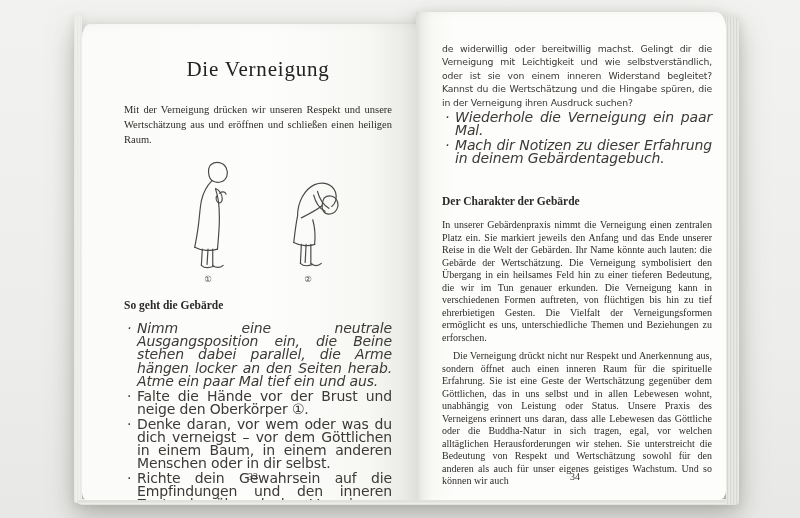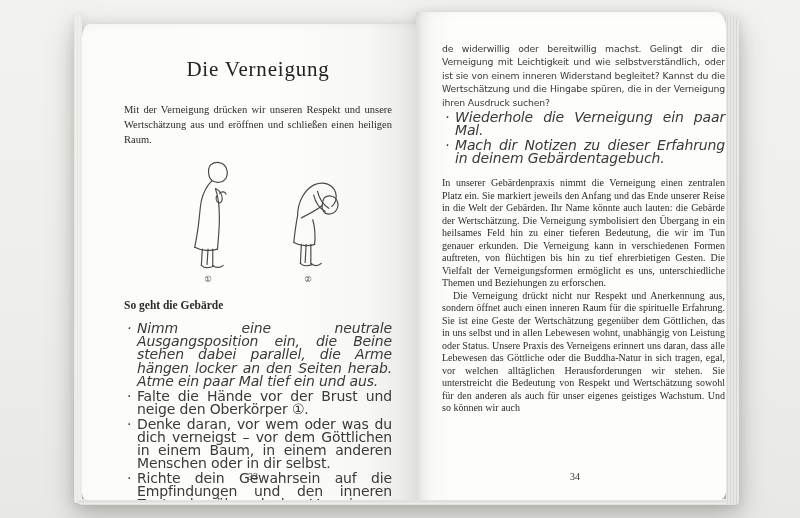--- a/index.html
+++ b/index.html
@@ -17,21 +17,21 @@
       background:repeating-linear-gradient(to right,#f0f0ed 0,#d7d7d3 1.5px,#ececea 3px);}
   .edge-bottom{left:-5px;right:-10px;bottom:-5px;height:6px;border-radius:0 0 6px 5px;
       background:repeating-linear-gradient(to bottom,#f2f2ef 0,#dcdcd8 2px,#e8e8e5 4px);}
 
   .page{position:relative;z-index:1;box-sizing:border-box;overflow:hidden;color:#2e2b28;}
   .page-left{width:334px;border-radius:8px 0 0 5px / 14px 0 0 8px;
       padding:24px 24px 0 42px;
       background:linear-gradient(90deg,#fbfbf9 0%,#fdfdfc 55%,#f7f7f4 86%,#ebebe7 96%,#dfdfdb 100%);
       box-shadow:inset 0 8px 10px -8px rgba(0,0,0,.05);margin-top:12px;}
   .page-right{width:310px;border-radius:0 10px 7px 0 / 0 16px 9px 0;
-      padding:22px 1px 0 26px;
+      padding:22px 14px 0 26px;
       background:linear-gradient(90deg,#dcdcd8 0%,#ededea 2%,#f8f8f5 5%,#fdfdfb 12%,#fdfdfb 100%);
       box-shadow:inset 0 8px 10px -8px rgba(0,0,0,.05);}
 
   .chapter-title{font:400 21px/1.25 "Liberation Serif",serif;letter-spacing:.8px;
       text-align:center;color:#242220;margin:8px 0 0;}
   .intro{font-size:10.5px;line-height:15px;text-align:justify;margin:20px 0 0;}
 
   .figures{display:flex;justify-content:center;align-items:flex-end;gap:18px;margin:12px 0 0;}
   .figures figure{margin:0;text-align:center;}
   .sketch{width:82px;height:112px;display:block;}
@@ -48,21 +48,21 @@
   .bullets li{position:relative;padding-left:13px;margin-top:2px;}
   .bullets li::before{content:"·";position:absolute;left:3px;top:0;}
   li.italic, .bullets.all-italic li{font-style:italic;}
 
   .sans-block{font-family:"DejaVu Sans","Liberation Sans",sans-serif;
       font-size:9.3px;line-height:13.4px;letter-spacing:-.15px;
       color:#3c3936;text-align:justify;margin:8px 0 0;}
   .page-right .bullets{margin-top:2px;}
 
   .body-par{font-size:10px;line-height:12.5px;text-align:justify;margin:12px 0 0;}
-  .body-par.follow{margin-top:0;text-indent:11px;}
+  .body-par.follow{margin-top:6px;text-indent:11px;}
 
   .pagenum{position:absolute;bottom:18px;left:0;right:0;text-align:center;
       font-size:10px;color:#34322f;}
   .page-left .pagenum{left:32px;right:24px;}
   .page-right .pagenum{left:26px;right:18px;}
 </style>
 </head>
 <body>
 
 <div class="scene">
@@ -123,18 +123,19 @@
       <div class="pagenum">33</div>
     </div>
 
     <div class="page page-right">
       <p class="sans-block">de widerwillig oder bereitwillig machst. Gelingt dir die Verneigung mit Leichtigkeit und wie selbstverständlich, oder ist sie von einem inneren Widerstand begleitet? Kannst du die Wertschätzung und die Hingabe spüren, die in der Verneigung ihren Ausdruck suchen?</p>
       <ul class="bullets all-italic">
         <li>Wiederhole die Verneigung ein paar Mal.</li>
         <li>Mach dir Notizen zu dieser Erfahrung in deinem Gebärdentagebuch.</li>
       </ul>
 
+      <h2 class="subhead">Der Charakter der Gebärde</h2>
       <p class="body-par">In unserer Gebärdenpraxis nimmt die Verneigung einen zentralen Platz ein. Sie markiert jeweils den Anfang und das Ende unserer Reise in die Welt der Gebärden. Ihr Name könnte auch lauten: die Gebärde der Wertschätzung. Die Verneigung symbolisiert den Übergang in ein heilsames Feld hin zu einer tieferen Bedeutung, die wir im Tun genauer erkunden. Die Verneigung kann in verschiedenen Formen auftreten, von flüchtigen bis hin zu tief ehrerbietigen Gesten. Die Vielfalt der Verneigungsformen ermöglicht es uns, unterschiedliche Themen und Beziehungen zu erforschen.</p>
       <p class="body-par follow">Die Verneigung drückt nicht nur Respekt und Anerkennung aus, sondern öffnet auch einen inneren Raum für die spirituelle Erfahrung. Sie ist eine Geste der Wertschätzung gegenüber dem Göttlichen, das in uns selbst und in allen Lebewesen wohnt, unabhängig von Leistung oder Status. Unsere Praxis des Verneigens erinnert uns daran, dass alle Lebewesen das Göttliche oder die Buddha-Natur in sich tragen, egal, vor welchen alltäglichen Herausforderungen wir stehen. Sie unterstreicht die Bedeutung von Respekt und Wertschätzung sowohl für den anderen als auch für unser eigenes geistiges Wachstum. Und so können wir auch</p>
       <div class="pagenum">34</div>
     </div>
   </div>
 </div>
 
 </body></html>

